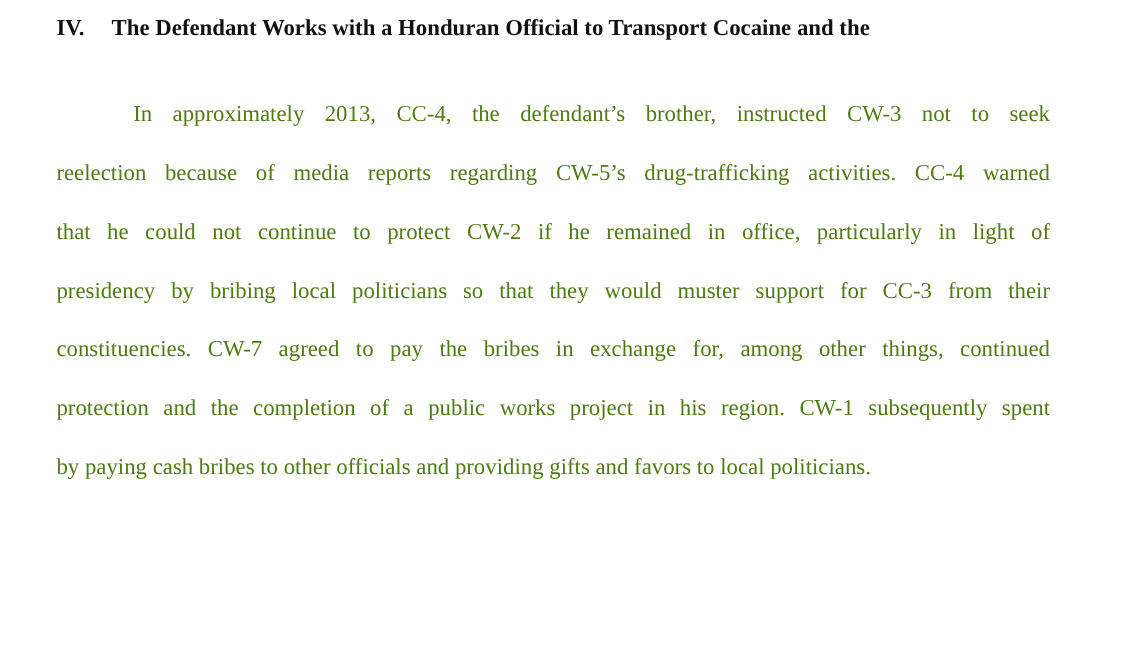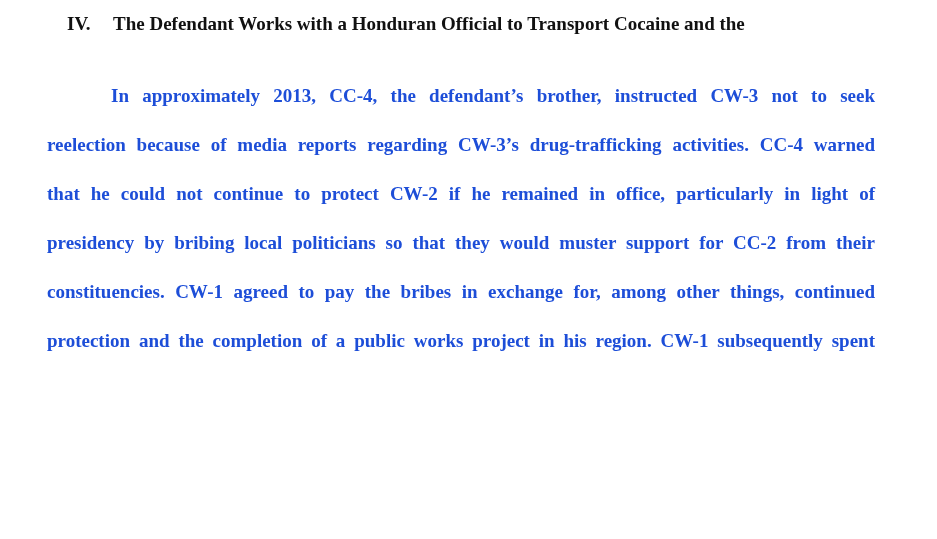--- a/index.html
+++ b/index.html
@@ -21,34 +21,32 @@
       top: 12px;
       width: 840px;
       font-weight: bold;
       font-size: 19px;
       line-height: 23px;
       color: #111111;
     }
     .heading-line {
       display: block;
       white-space: nowrap;
-      margin-left: 20px;
     }
     .heading-num {
       display: inline-block;
       width: 46px;
     }
     .body-text {
       position: absolute;
       left: 47px;
       top: 82px;
       width: 828px;
       font-size: 19px;
-      color: #1d4ed8;
-      font-weight: bold;
+      color: #4d7c0f;
     }
     .line {
       display: block;
       height: 49px;
       line-height: 28px;
       text-align: justify;
       text-align-last: justify;
       white-space: nowrap;
       overflow: visible;
     }
@@ -62,18 +60,19 @@
   </style>
 </head>
 <body>
 
 <div class="heading">
   <span class="heading-line"><span class="heading-num">IV.</span><span>The Defendant Works with a Honduran Official to Transport Cocaine and the</span></span>
 </div>
 
 <div class="body-text">
   <span class="line first">In approximately 2013, CC-4, the defendant’s brother, instructed CW-3 not to seek</span>
-  <span class="line">reelection because of media reports regarding CW-3’s drug-trafficking activities.  CC-4 warned</span>
+  <span class="line">reelection because of media reports regarding CW-5’s drug-trafficking activities.  CC-4 warned</span>
   <span class="line">that he could not continue to protect CW-2 if he remained in office, particularly in light of</span>
-  <span class="line">presidency by bribing local politicians so that they would muster support for CC-2 from their</span>
-  <span class="line">constituencies.  CW-1 agreed to pay the bribes in exchange for, among other things, continued</span>
+  <span class="line">presidency by bribing local politicians so that they would muster support for CC-3 from their</span>
+  <span class="line">constituencies.  CW-7 agreed to pay the bribes in exchange for, among other things, continued</span>
   <span class="line">protection and the completion of a public works project in his region.  CW-1 subsequently spent</span>
+  <span class="line last">by paying cash bribes to other officials and providing gifts and favors to local politicians.</span>
 </div>
 
 </body></html>

